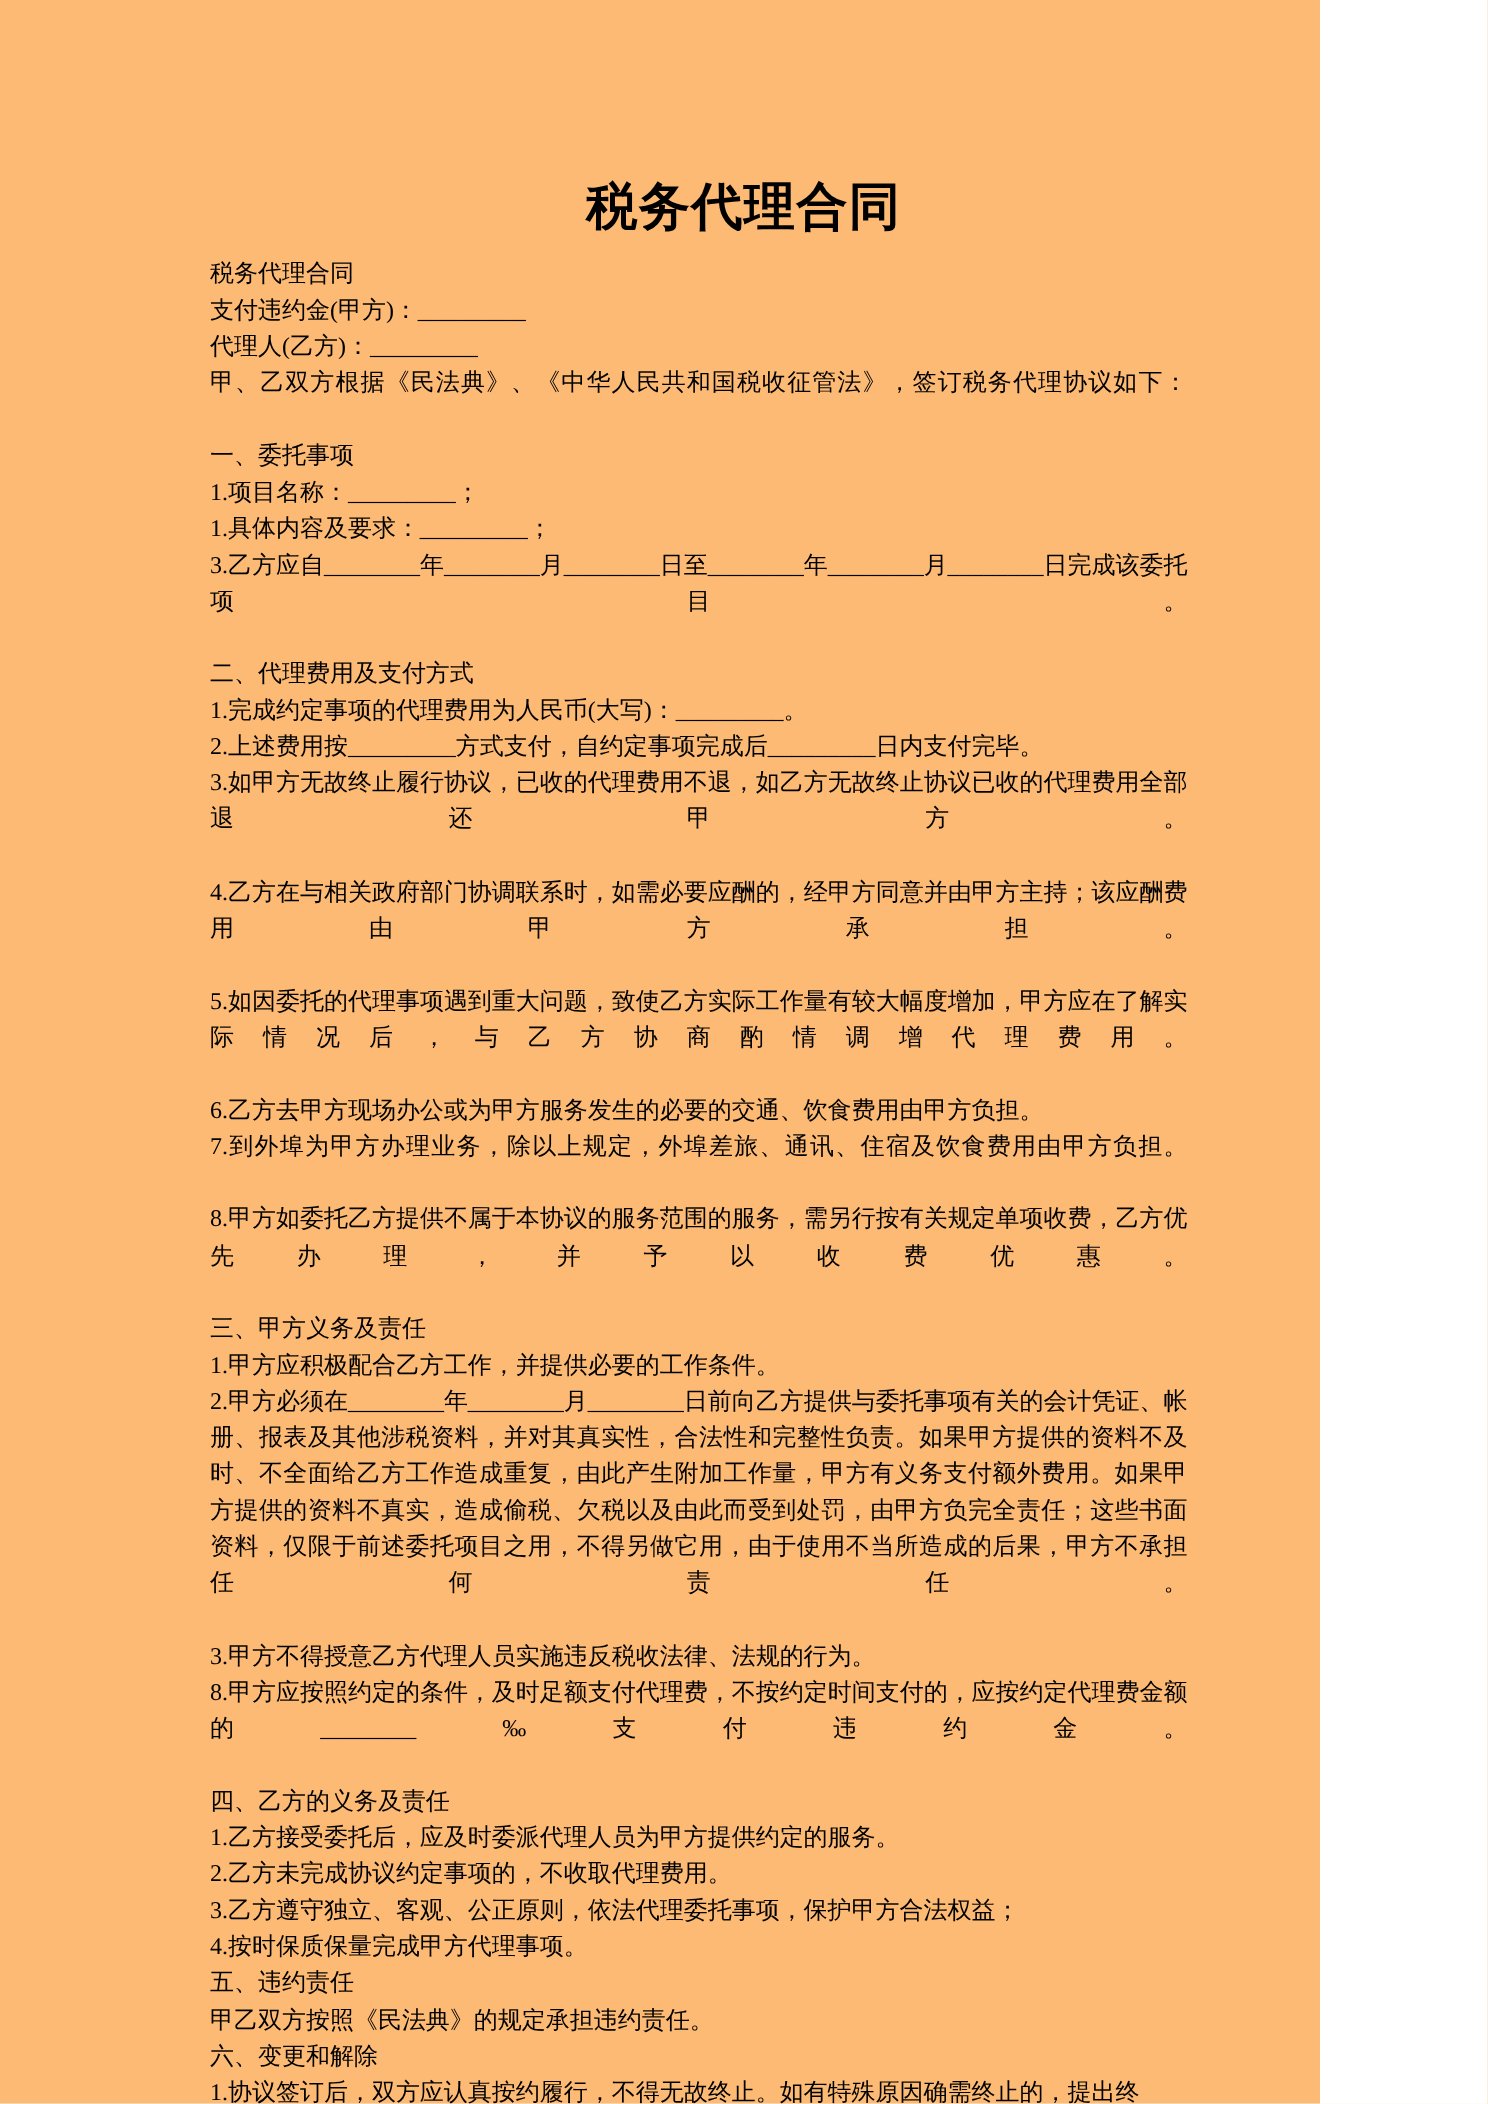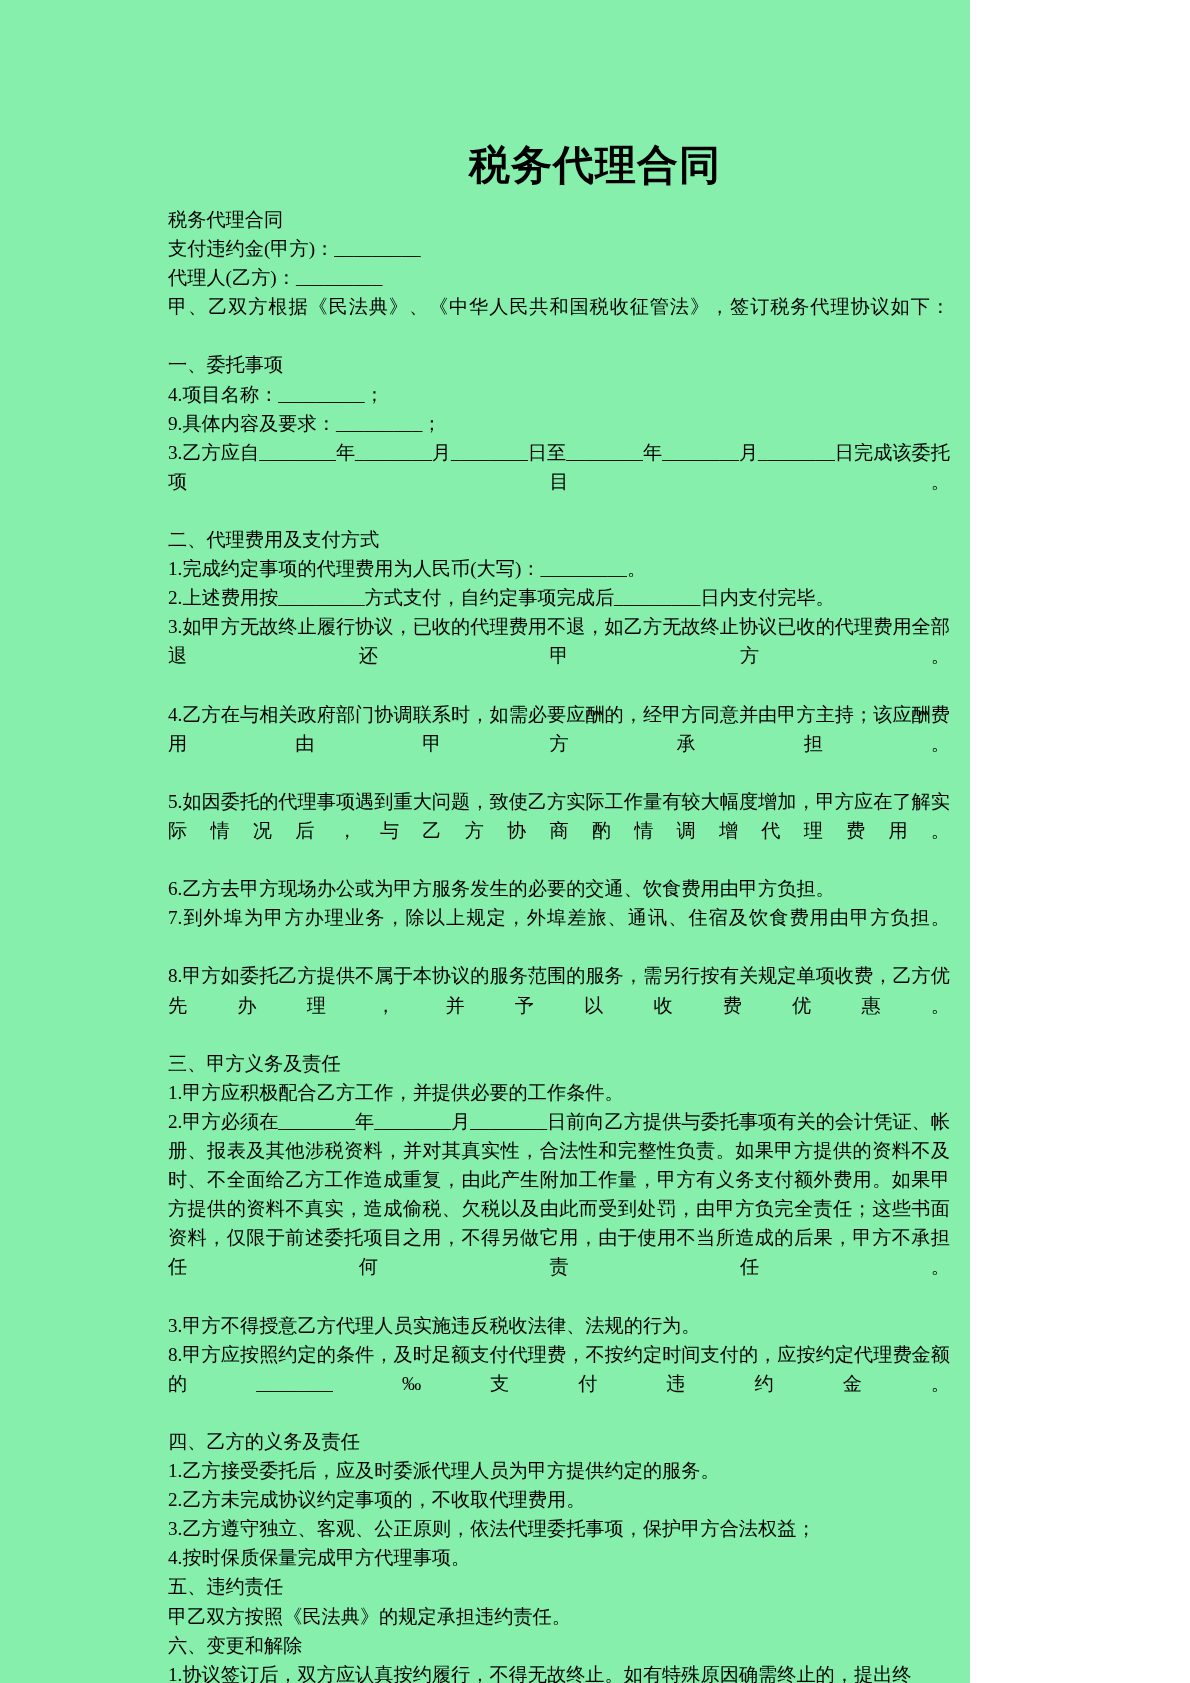--- a/index.html
+++ b/index.html
@@ -13,25 +13,24 @@
     height: 1683px;
     position: relative;
     font-family: "Liberation Serif", "DejaVu Serif", serif;
     color: #000000;
     -webkit-font-smoothing: antialiased;
   }
   .page {
     position: absolute;
     left: 0;
     top: 0;
-    width: 946px;
+    width: 1056px;
     height: 1683px;
-    background: #86efac;
+    background: #fdba74;
     overflow: hidden;
-    padding-left: 24px;
   }
   .doc-title {
     position: absolute;
     left: 0;
     top: 142px;
     width: 1190px;
     text-align: center;
     font-size: 41px;
     font-weight: bold;
     letter-spacing: 1px;
@@ -72,22 +71,22 @@
 
   <div class="doc-title">税务代理合同</div>
 
   <div class="body-block">
 
   <p class="para nojustify">税务代理合同</p>
       <p class="para nojustify">支付违约金(甲方)：_________</p>
       <p class="para nojustify">代理人(乙方)：_________</p>
       <p class="para">甲、乙双方根据《民法典》、《中华人民共和国税收征管法》，签订税务代理协议如下：</p>
       <p class="para nojustify">一、委托事项</p>
-      <p class="para nojustify">4.项目名称：_________；</p>
-      <p class="para nojustify">9.具体内容及要求：_________；</p>
+      <p class="para nojustify">1.项目名称：_________；</p>
+      <p class="para nojustify">1.具体内容及要求：_________；</p>
       <p class="para">3.乙方应自________年________月________日至________年________月________日完成该委托项目。</p>
       <p class="para nojustify">二、代理费用及支付方式</p>
       <p class="para nojustify">1.完成约定事项的代理费用为人民币(大写)：_________。</p>
       <p class="para nojustify">2.上述费用按_________方式支付，自约定事项完成后_________日内支付完毕。</p>
       <p class="para">3.如甲方无故终止履行协议，已收的代理费用不退，如乙方无故终止协议已收的代理费用全部退还甲方。</p>
       <p class="para">4.乙方在与相关政府部门协调联系时，如需必要应酬的，经甲方同意并由甲方主持；该应酬费用由甲方承担。</p>
       <p class="para">5.如因委托的代理事项遇到重大问题，致使乙方实际工作量有较大幅度增加，甲方应在了解实际情况后，与乙方协商酌情调增代理费用。</p>
       <p class="para nojustify">6.乙方去甲方现场办公或为甲方服务发生的必要的交通、饮食费用由甲方负担。</p>
       <p class="para">7.到外埠为甲方办理业务，除以上规定，外埠差旅、通讯、住宿及饮食费用由甲方负担。</p>
       <p class="para">8.甲方如委托乙方提供不属于本协议的服务范围的服务，需另行按有关规定单项收费，乙方优先办理，并予以收费优惠。</p>

